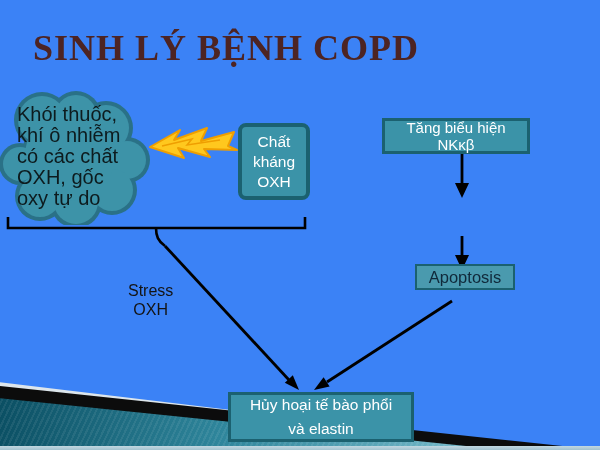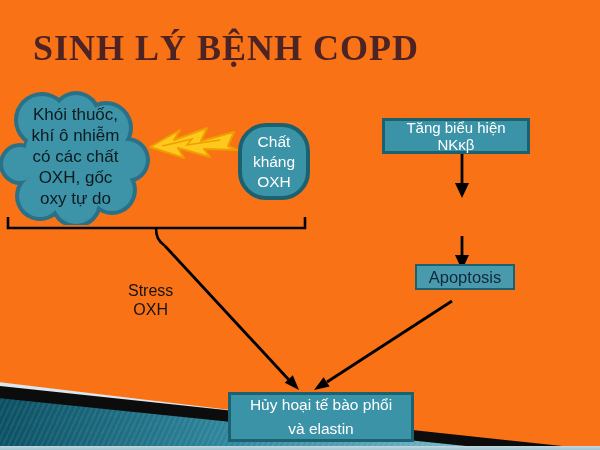--- a/index.html
+++ b/index.html
@@ -5,36 +5,36 @@
   :root{
     --title:#4d2423; --box_fill:#3b93a8; --box_border:#1b6170;
     --apoptosis_fill:#4a9aae; --apoptosis_text:#10293a;
     --cloud_fill:#3d93a8; --cloud_border:#2a7187;
     --lightning_fill:#ffc81e; --lightning_stroke:#ef9e00;
     --arrow:#000000; --deco_teal_dark:#0a4e62; --deco_teal_light:#7fc0cf;
     --deco_silver:#dde6ec; --deco_black:#0c0c0c; --strip:#a3c3d0;
   }
   *{margin:0;padding:0;box-sizing:border-box;}
   body{background:#888;font-family:"Liberation Sans",sans-serif;}
-  .slide{position:relative;width:600px;height:450px;background:#f97316;overflow:hidden;margin:0 auto;}
+  .slide{position:relative;width:600px;height:450px;background:#3b82f6;overflow:hidden;margin:0 auto;}
   .title{position:absolute;left:33px;top:27px;font-family:"Liberation Serif",serif;
     font-weight:bold;font-size:36px;letter-spacing:1px;color:var(--title);white-space:pre;}
   .abs{position:absolute;}
   .multiline{white-space:pre-line;}
   .tealbox{background:var(--box_fill);border:3px solid var(--box_border);color:#ffffff;
     display:flex;align-items:center;justify-content:center;text-align:center;
     font-size:15px;line-height:17px;}
-  .roundbox{background:var(--box_fill);border:4px solid var(--box_border);border-radius:28px;
+  .roundbox{background:var(--box_fill);border:4px solid var(--box_border);border-radius:8px;
     color:#ffffff;display:flex;align-items:center;justify-content:center;text-align:center;
     font-size:15.5px;line-height:20px;}
   .apopbox{background:var(--apoptosis_fill);border:2px solid var(--box_border);
     color:var(--apoptosis_text);display:flex;align-items:center;justify-content:center;
     font-size:16.5px;}
-  .cloud-text{position:absolute;left:17px;top:104px;width:117px;text-align:center;
-    font-size:17px;line-height:21px;color:#0d1b1e;}
+  .cloud-text{position:absolute;left:17px;top:104px;width:117px;text-align:left;
+    font-size:20px;line-height:21px;color:#0d1b1e;}
   .stress{position:absolute;left:128px;top:281px;font-size:16px;line-height:19px;color:#141414;text-align:center;}
   svg{display:block;}
   .nopass{pointer-events:none;}
   
   .deco-silver{position:absolute;left:0;top:378px;width:565px;height:72px;
     background:var(--deco_silver);
     clip-path:polygon(0 6%,100% 100%,0 100%);}
   .deco-black{position:absolute;left:0;top:378px;width:600px;height:72px;
     background:var(--deco_black);
     clip-path:polygon(0 11%,100% 100%,82% 100%,0 46%);}

